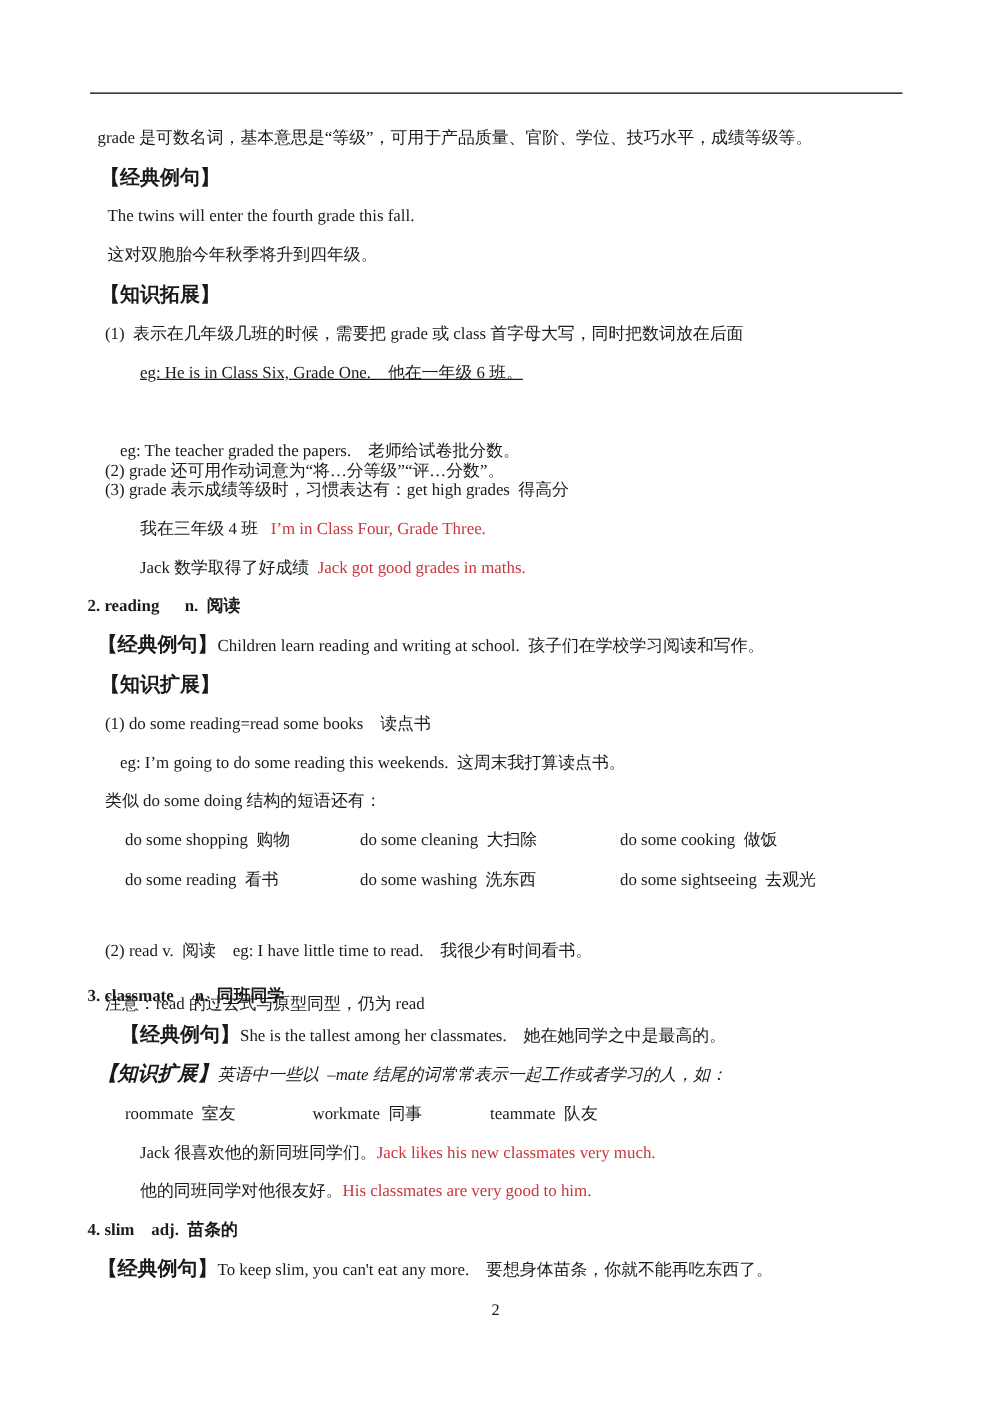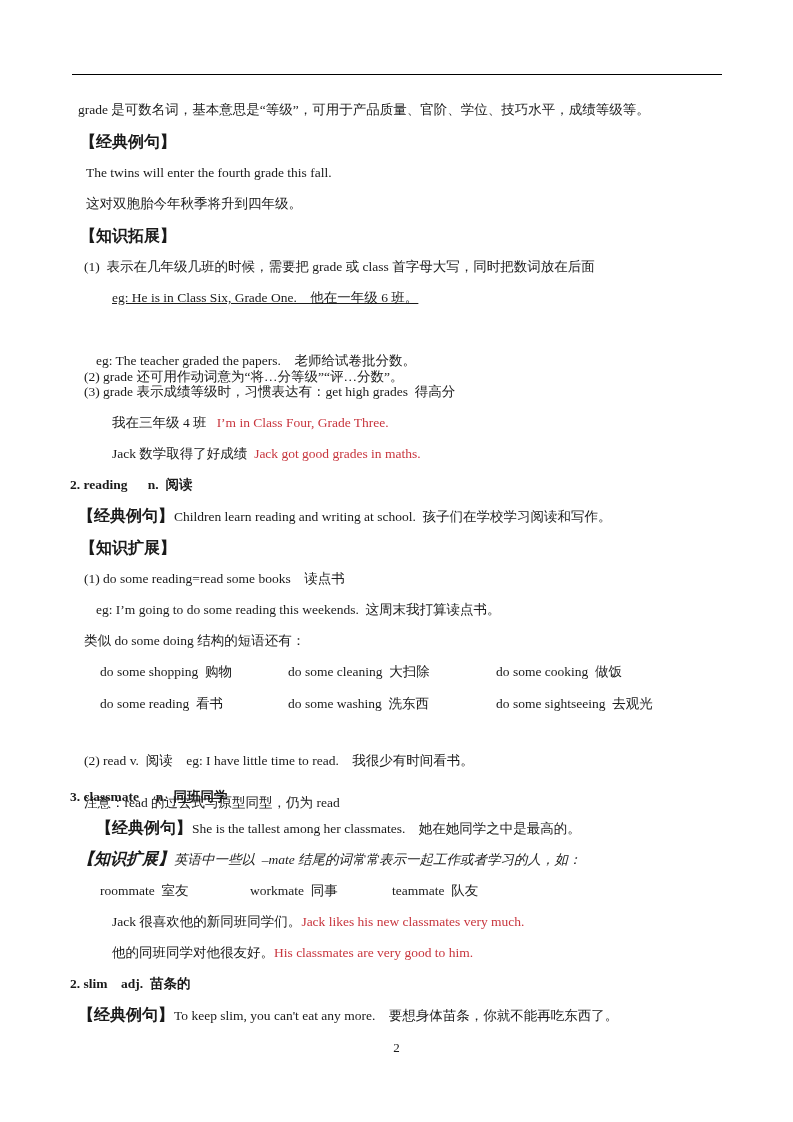--- a/index.html
+++ b/index.html
@@ -51,16 +51,16 @@
 <div class="line" style="left:78px;top:819px;margin-left:18px;"><span class="bold">【经典例句】</span><span>She is the tallest among her classmates.    她在她同学之中是最高的。</span></div>
 <div class="line" style="left:78px;top:850px;font-style:italic;"><span class="bold">【知识扩展】</span><span>英语中一些以  –mate 结尾的词常常表示一起工作或者学习的人，如：</span></div>
 
 <div class="line" style="left:100px;top:882px;">roommate  室友</div>
 <div class="line" style="left:250px;top:882px;">workmate  同事</div>
 <div class="line" style="left:392px;top:882px;">teammate  队友</div>
 
 <div class="line" style="left:112px;top:913px;"><span>Jack 很喜欢他的新同班同学们。</span><span class="red">Jack likes his new classmates very much.</span></div>
 <div class="line" style="left:112px;top:944px;"><span>他的同班同学对他很友好。</span><span class="red">His classmates are very good to him.</span></div>
 
-<div class="line hbold" style="left:70px;top:975px;">2. slim    adj.  苗条的</div>
+<div class="line hbold" style="left:70px;top:975px;">4. slim    adj.  苗条的</div>
 <div class="line" style="left:78px;top:1006px;"><span class="bold">【经典例句】</span><span>To keep slim, you can't eat any more.    要想身体苗条，你就不能再吃东西了。</span></div>
 
 <div class="pagenum">2</div>
 
 </body></html>

